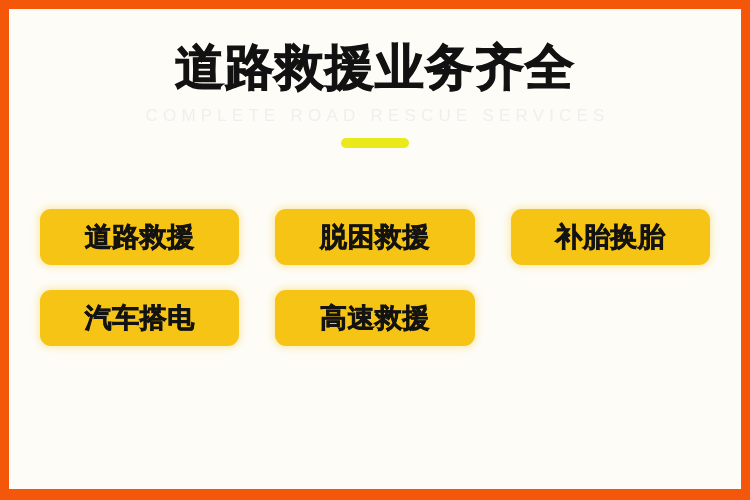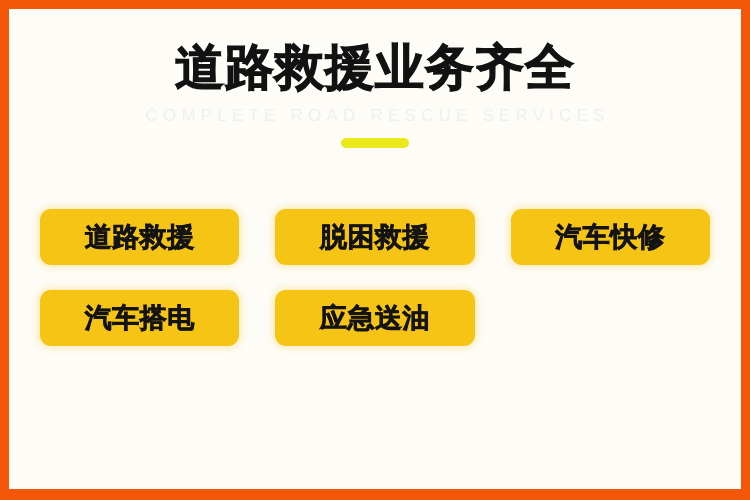--- a/index.html
+++ b/index.html
@@ -117,32 +117,32 @@
     <div class="grid">
 
       <div class="service-btn">
         <span class="service-label">道路救援</span>
       </div>
 
       <div class="service-btn">
         <span class="service-label">脱困救援</span>
       </div>
 
+      <div class="service-btn">
+        <span class="service-label">补胎换胎</span>
+      </div>
 
-      <div class="service-btn">
-        <span class="service-label">汽车快修</span>
-      </div>
 
       <div class="service-btn">
         <span class="service-label">汽车搭电</span>
       </div>
 
+      <div class="service-btn">
+        <span class="service-label">高速救援</span>
+      </div>
 
-      <div class="service-btn">
-        <span class="service-label">应急送油</span>
-      </div>
 
 
 
     </div>
 
   </div>
 </div>
 
 </body></html>

